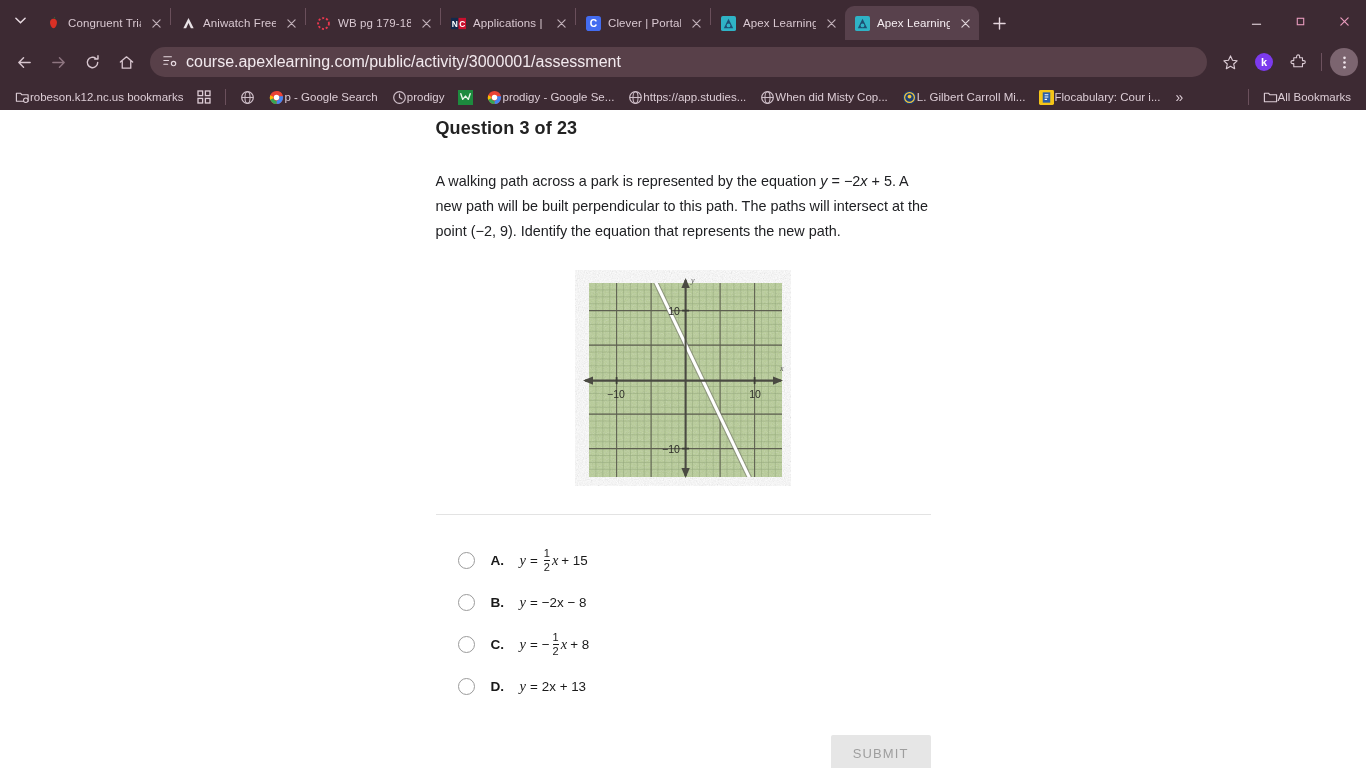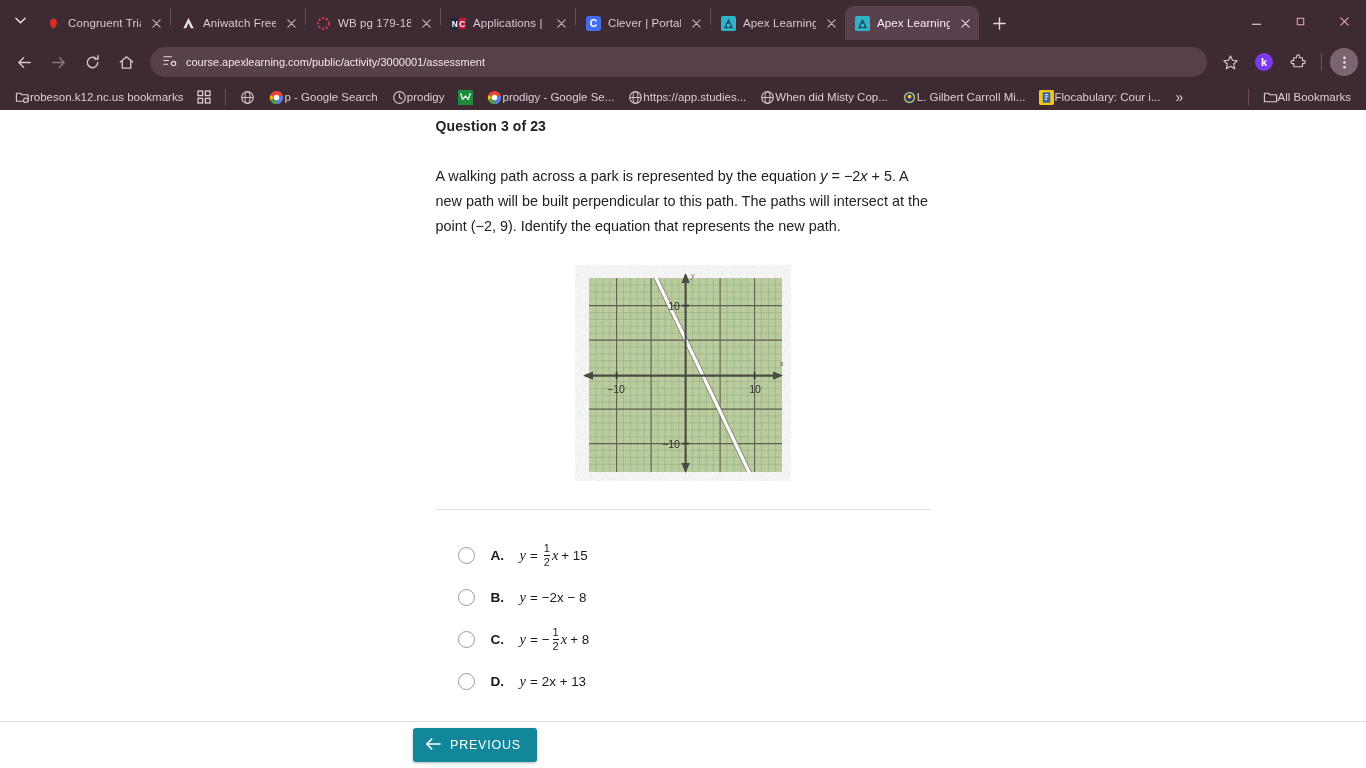--- a/index.html
+++ b/index.html
@@ -40,41 +40,41 @@
   .winctl div { width:44px; height:30px; display:flex; align-items:center; justify-content:center; color:#e7d9e0; }
 
   .toolbar { height:44px; background:#3d2a33; display:flex; align-items:center; padding:0 8px; gap:2px; }
   .navbtn { width:32px; height:32px; border-radius:16px; display:flex; align-items:center; justify-content:center; color:#d8c6cf; flex:none; }
   .navbtn.dim { color:#8e7580; }
   .omnibox {
     flex:1 1 auto; height:30px; background:#584049; border-radius:15px;
     display:flex; align-items:center; padding:0 12px; margin:0 6px; gap:9px;
     min-width:0;
   }
-  .omnibox .url { color:#f2e9ee; font-size:11px; white-space:nowrap; overflow:hidden; text-overflow:ellipsis; }
+  .omnibox .url { color:#f2e9ee; font-size:16px; white-space:nowrap; overflow:hidden; text-overflow:ellipsis; }
   .tb-right { display:flex; align-items:center; gap:4px; flex:none; }
   .tb-icon { width:30px; height:30px; border-radius:15px; display:flex; align-items:center; justify-content:center; color:#dcccd5; flex:none; }
   .ext-k { width:18px; height:18px; border-radius:50%; background:#7c3aed; color:#fff; font-size:11px; font-weight:bold; display:flex; align-items:center; justify-content:center; }
   .profile { width:28px; height:28px; border-radius:14px; background:#7c6570; display:flex; align-items:center; justify-content:center; color:#efe4ea; }
   .tb-div { width:1px; height:18px; background:#6d515e; margin:0 4px; flex:none; }
 
   .bookmarkbar { height:26px; background:#3d2a33; display:flex; align-items:center; padding:0 8px; gap:0; overflow:hidden; }
   .bm { display:flex; align-items:center; gap:0; padding:2px 7px; border-radius:5px; color:#ddcdd6; font-size:11.5px; white-space:nowrap; flex:none; }
   .bm .bmico { width:15px; height:15px; flex:none; display:block; }
   .bm-sep { width:1px; height:16px; background:#6b505c; margin:0 7px; flex:none; }
   .bm-overflow { color:#ddcdd6; font-size:14px; padding:0 8px; flex:none; }
   .bm-right { margin-left:auto; display:flex; align-items:center; flex:none;justify-content:flex-end; }
 
   
   .viewport { flex:1 1 auto; background:#ffffff; position:relative; overflow:hidden; }
   .page { position:absolute; inset:0; background:#fff; }
 
   .content { width:495px; margin:0 auto; padding-top:8px; }
 
-  .qnum { font-size:14px; font-weight:bold; color:#222; letter-spacing:0.1px; }
+  .qnum { font-size:18px; font-weight:bold; color:#222; letter-spacing:0.1px; }
   .qtext { margin-top:30px; font-size:14.4px; line-height:25px; color:#202124; }
   .qtext i { font-style:italic; }
 
   .figwrap { margin-top:26px; display:flex; justify-content:center; }
 
   .divider { margin-top:28px; height:1px; background:#e3e3e3; }
 
   .choices { margin-top:24px; }
   .choice { display:flex; align-items:center; height:42px; gap:0; }
   .radio {
@@ -629,25 +629,15 @@
               <span>2x + 13</span>
             </div>
           </div>
         </div>
 
         <div class="submitrow">
           <button class="submit-btn">SUBMIT</button>
         </div>
       </div>
 
-      <div class="bottombar">
-        <button class="prev-btn">
-          <span>
-            <svg width="16" height="14" viewBox="0 0 18 14">
-                <path d="M17 7 H2 M7.5 1.5 L2 7 L7.5 12.5" fill="none" stroke="#fff" stroke-width="1.7" stroke-linecap="round" stroke-linejoin="round"></path>
-              </svg>
-          </span>
-          <span>PREVIOUS</span>
-        </button>
-      </div>
     </div>
   </div>
 </div>
 
 </body></html>

